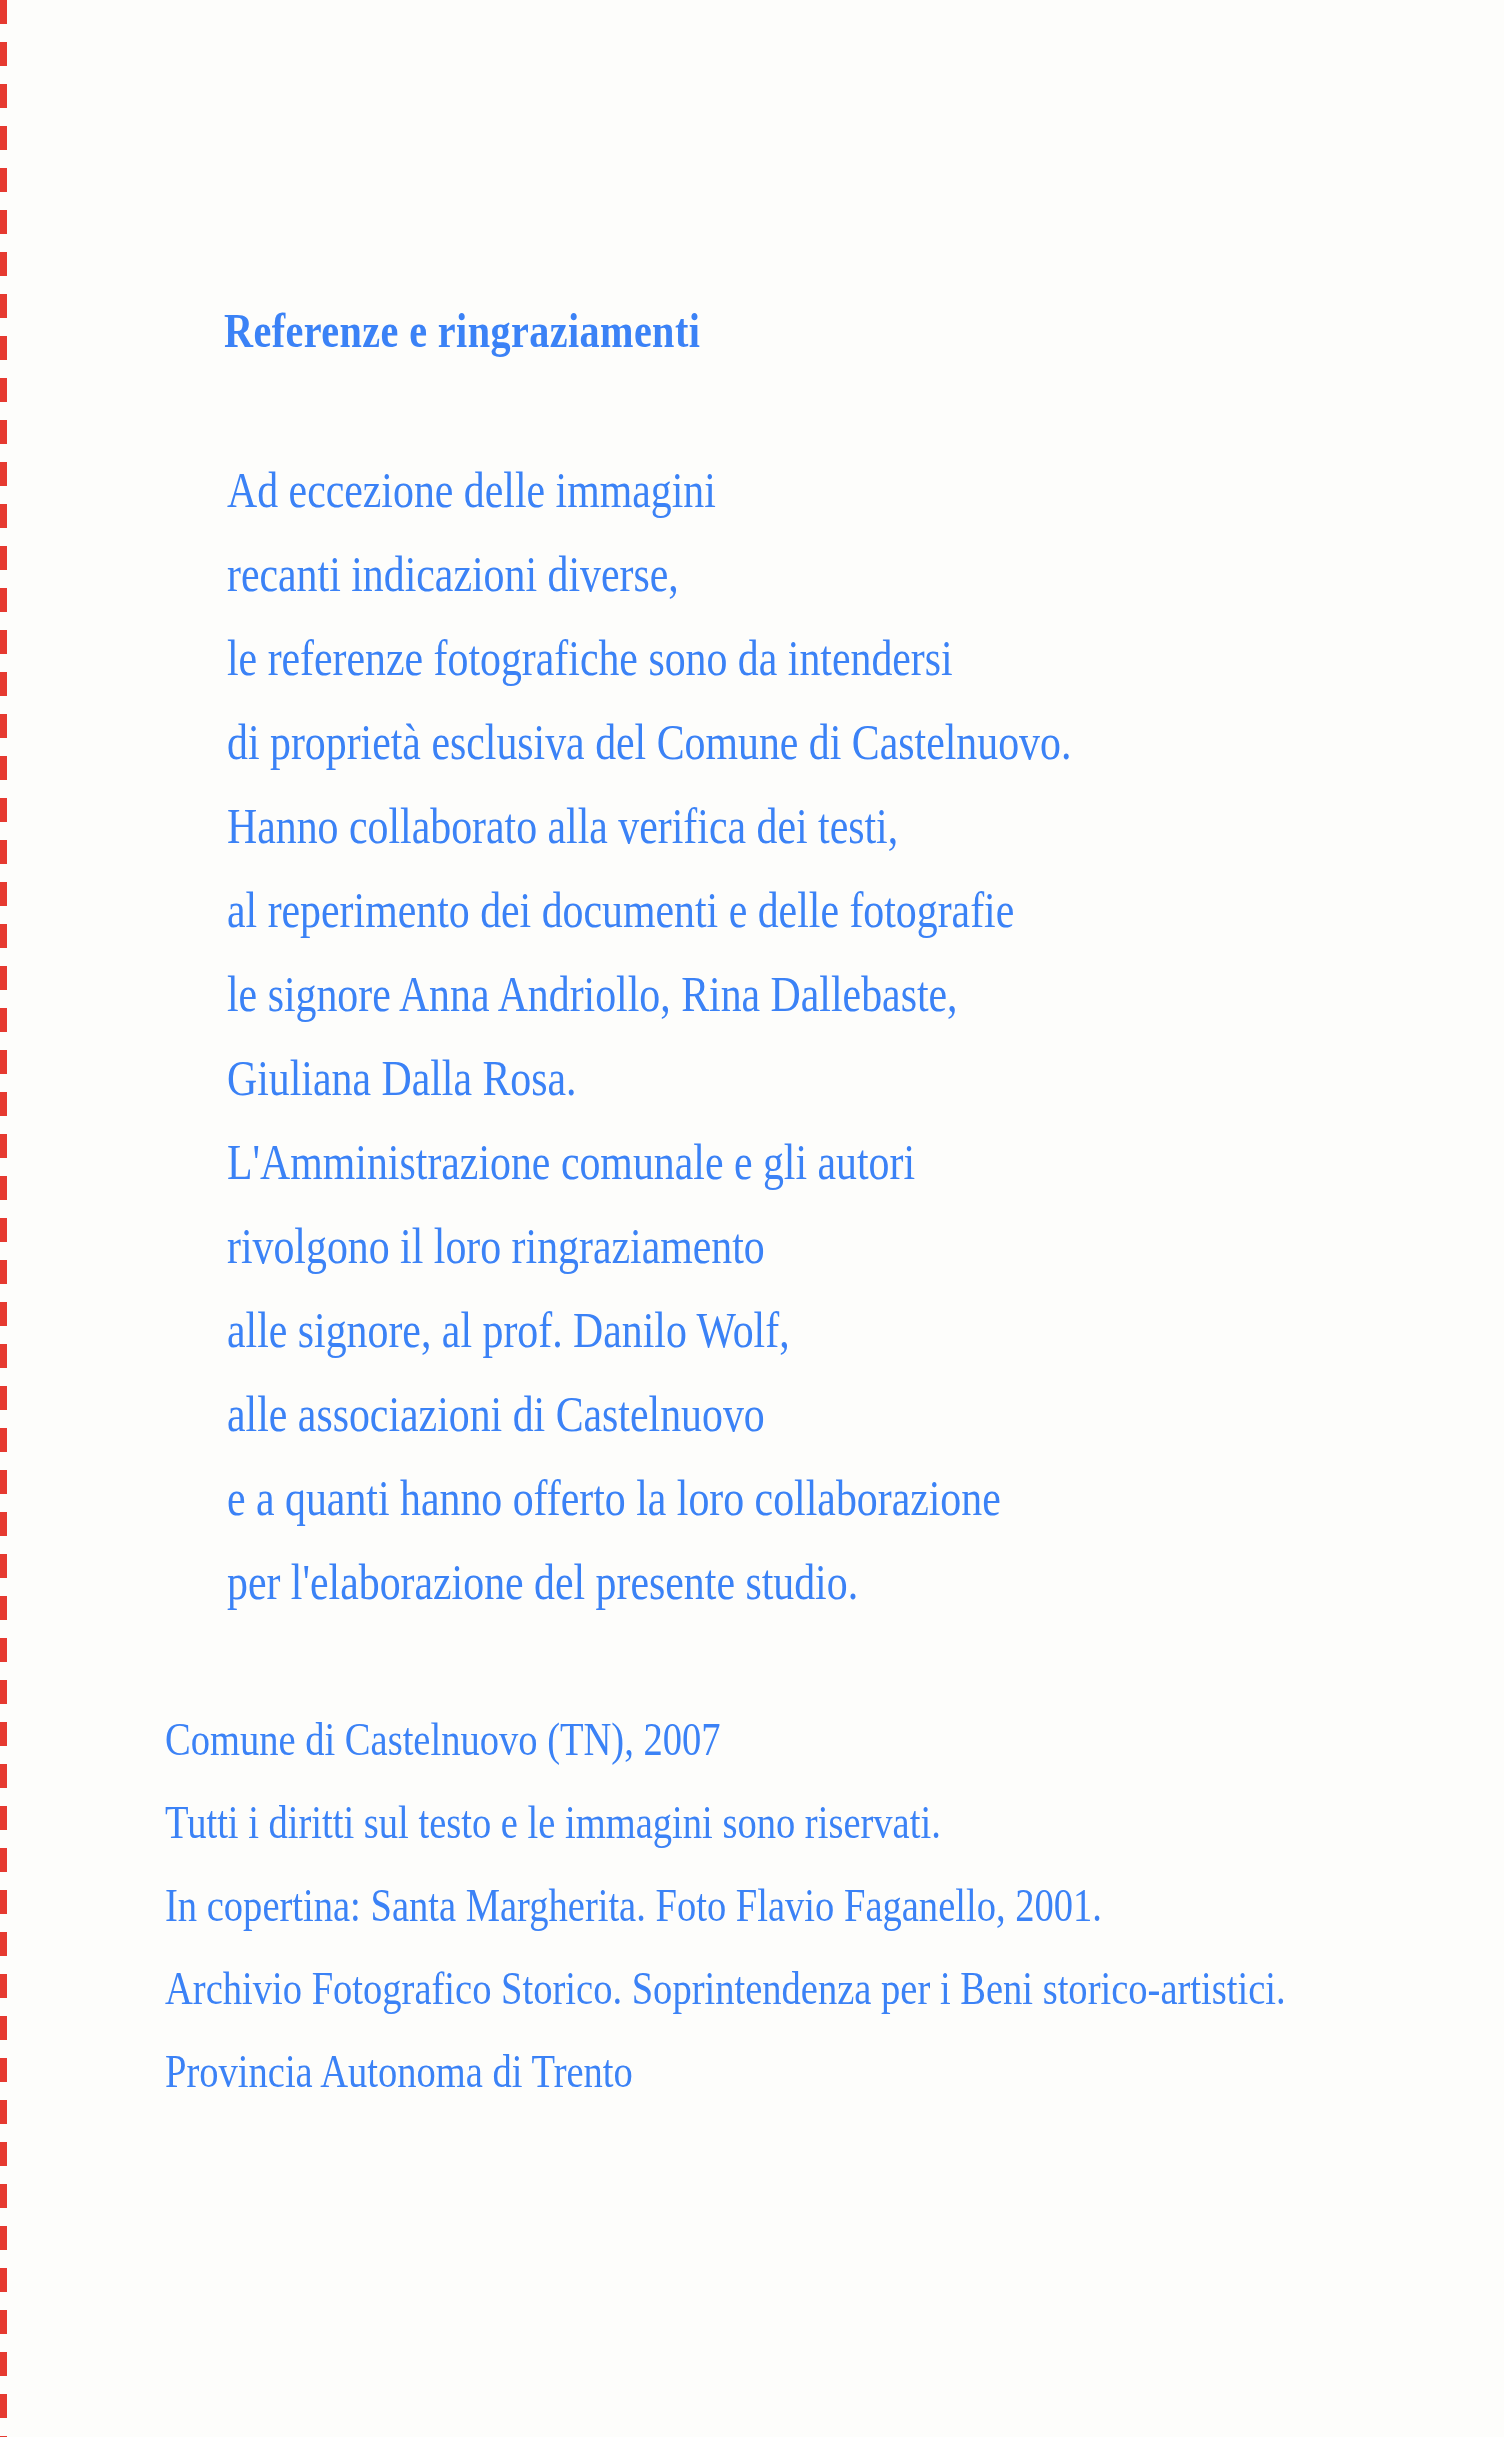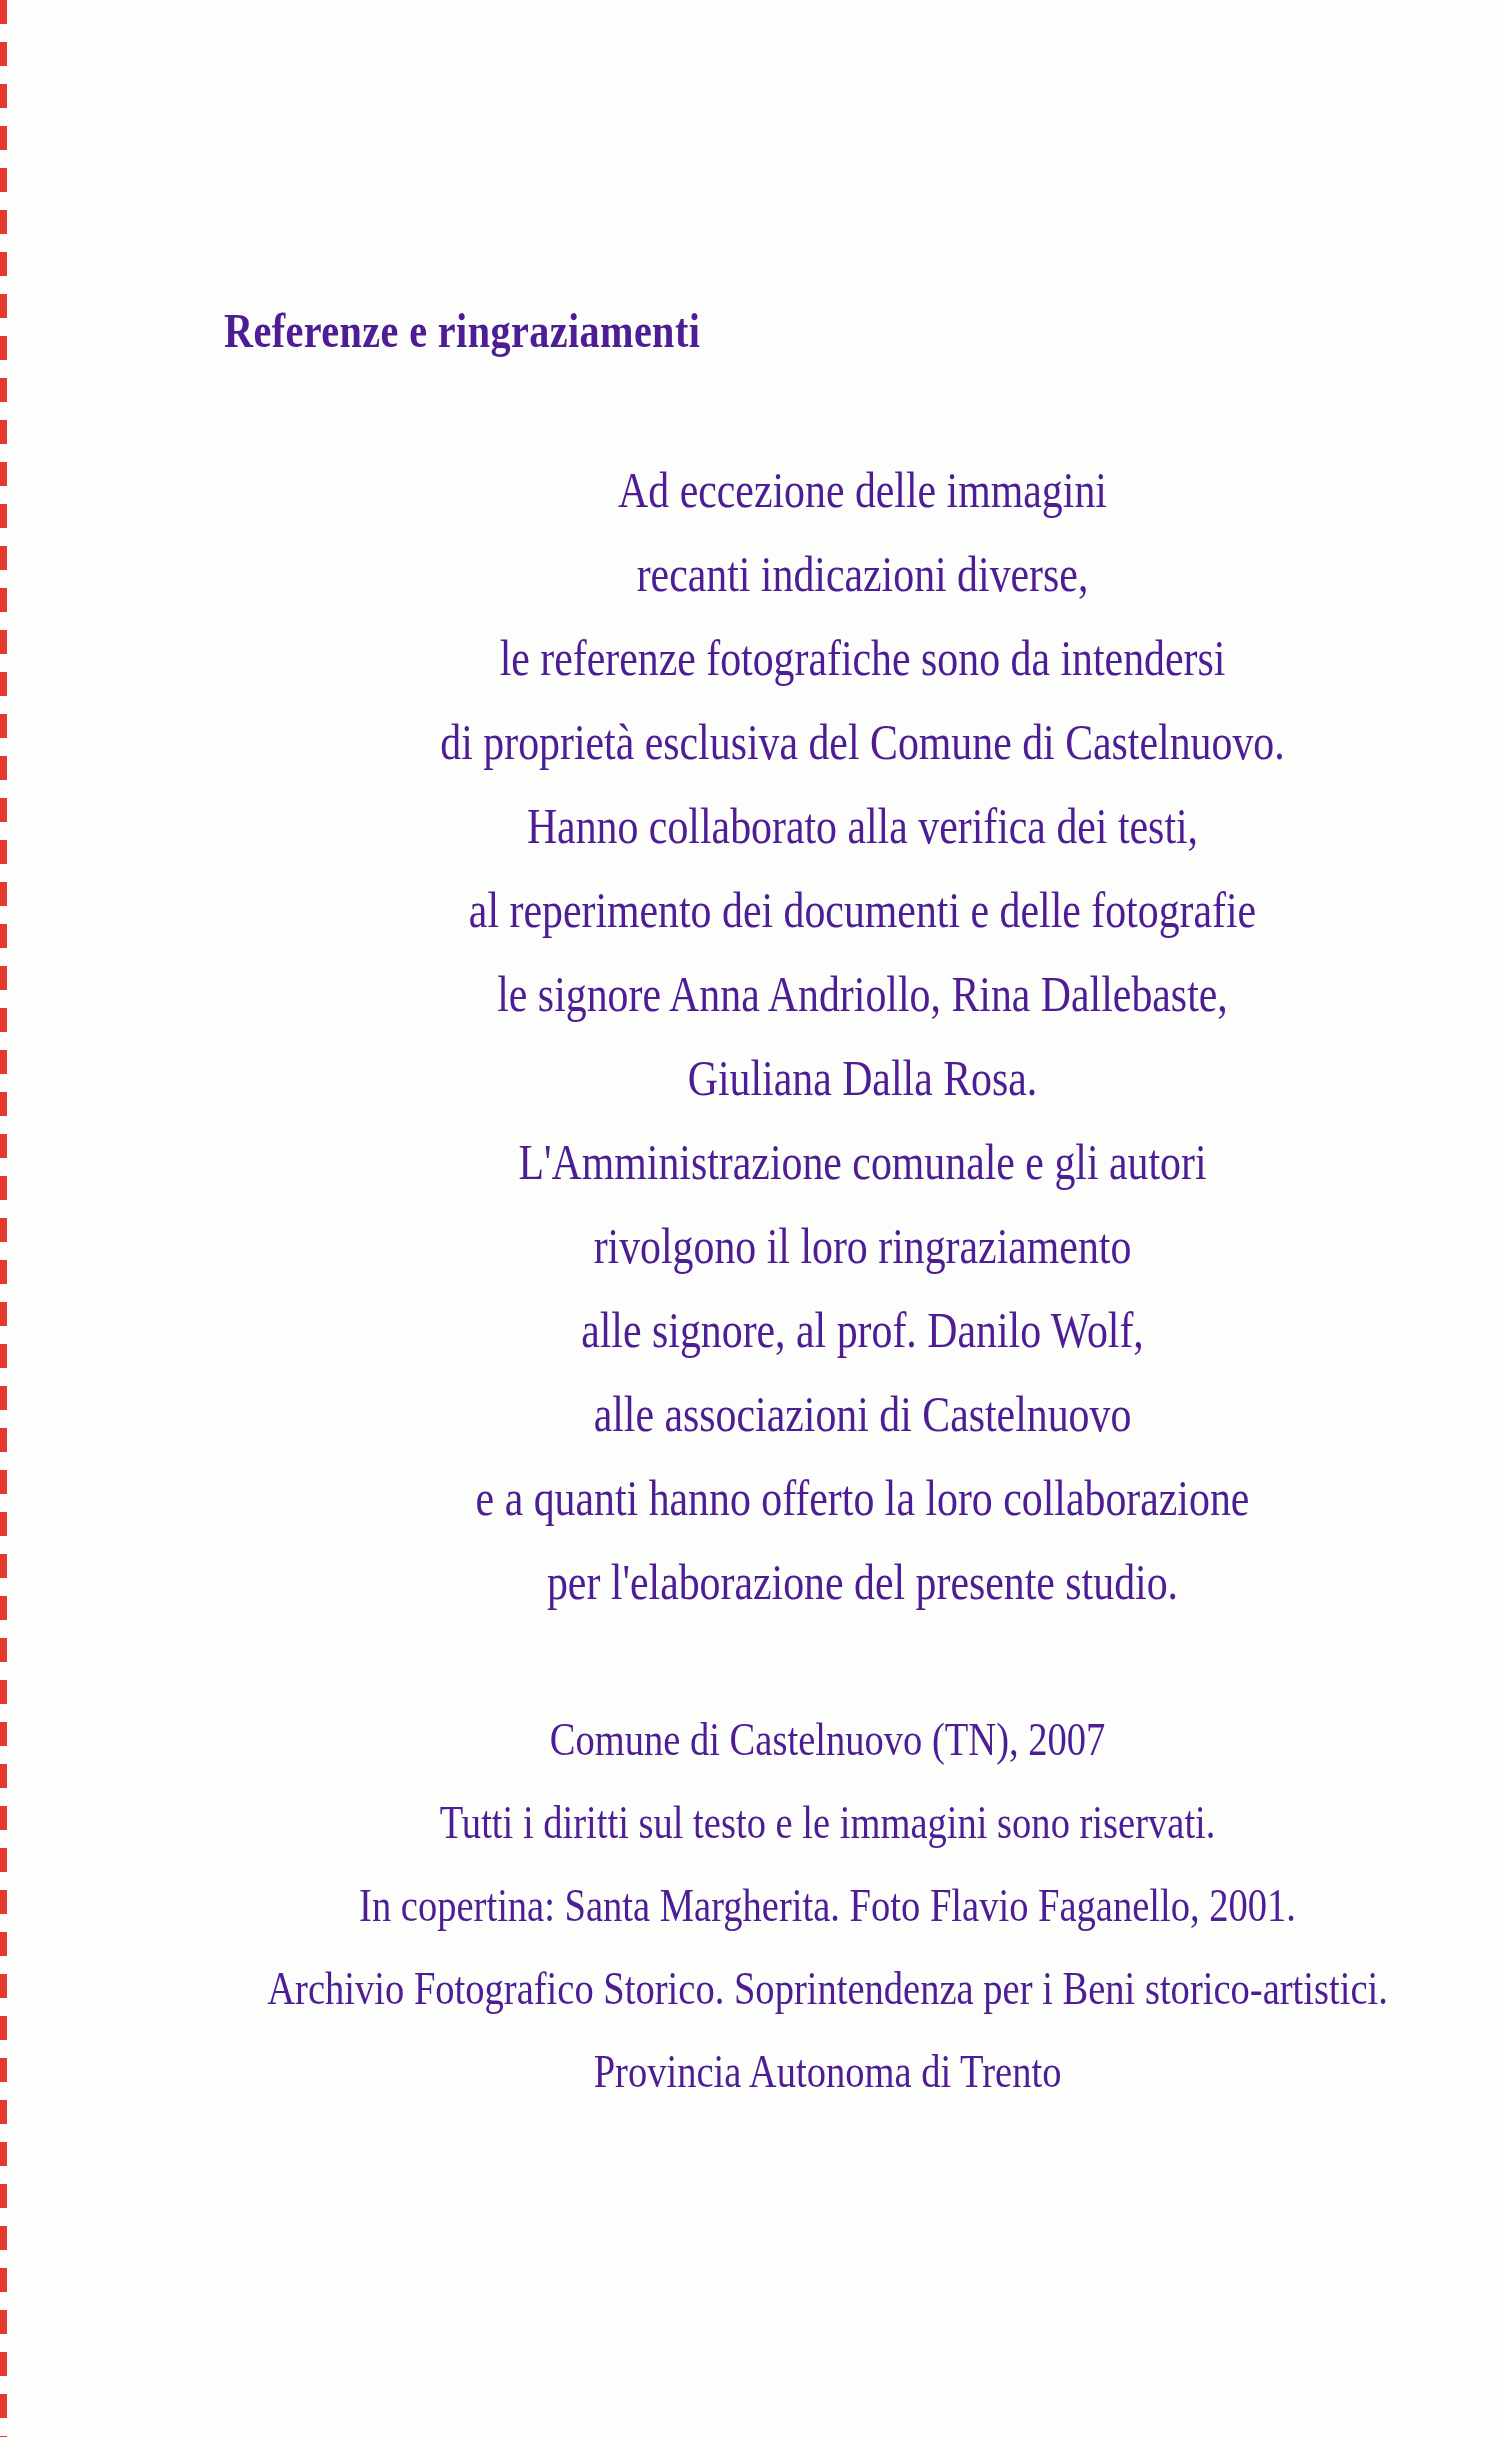--- a/index.html
+++ b/index.html
@@ -7,22 +7,21 @@
     padding: 0;
     background: #ffffff;
   }
   .page {
     position: relative;
     width: 1505px;
     height: 2438px;
     background: #fdfdfb;
     overflow: hidden;
     font-family: "Liberation Serif", "DejaVu Serif", serif;
-    color: #4c1d95;
-    text-align: center;
+    color: #3b82f6;
   }
   
   .edge-marks {
     position: absolute;
     left: 0;
     top: 0;
     width: 6.6px;
     height: 100%;
     background: repeating-linear-gradient(
       to bottom,

